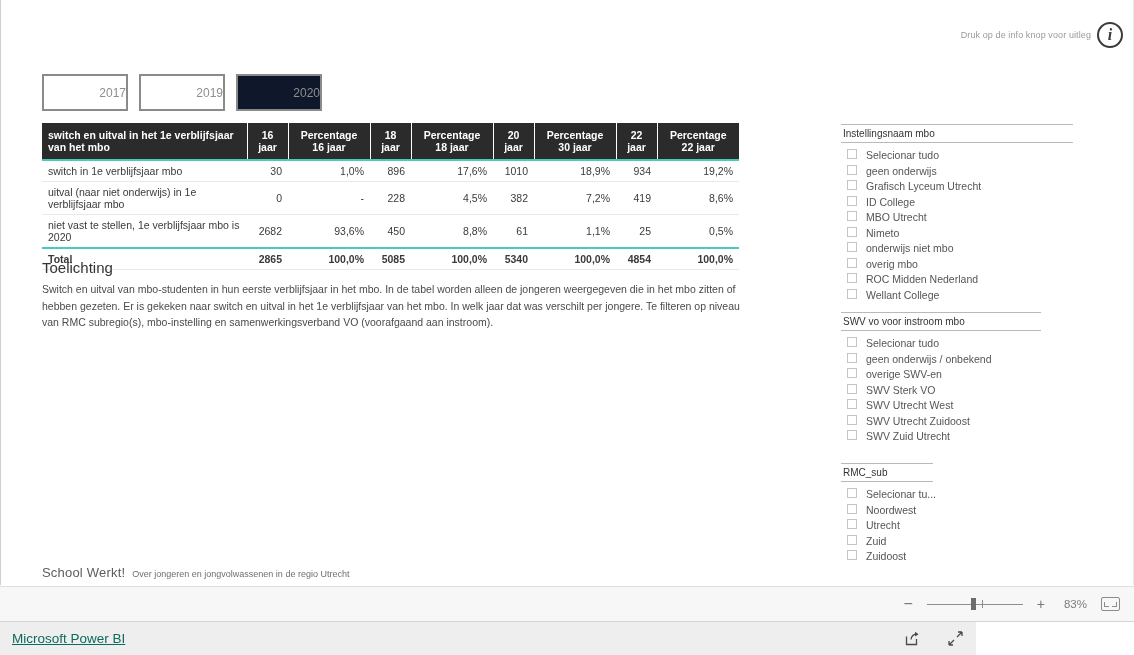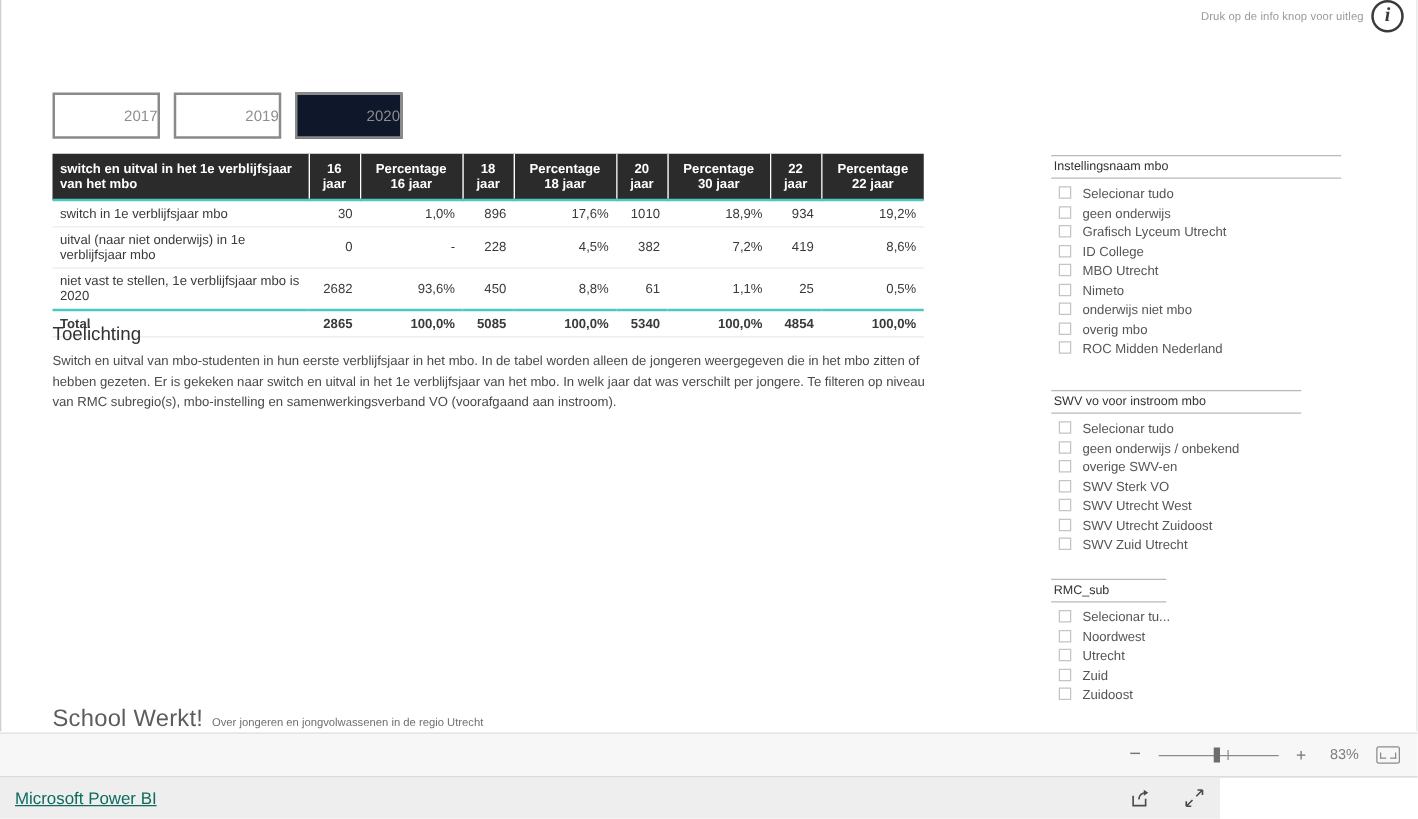--- a/index.html
+++ b/index.html
@@ -15,21 +15,21 @@
     position: absolute;
     left: 0; top: 0;
     width: 1134px; height: 585px;
     background: #ffffff;
     border-left: 1px solid #cfcfcf;
     border-right: 1px solid #e6e6e6;
   }
 
   
   .info-note {
-    position: absolute; right: 10px; top: 0;
+    position: absolute; right: 10px; top: 22px;
     display: flex; align-items: center; gap: 6px;
   }
   .info-note-text {
     font-size: 9px; color: #9a9a9a; letter-spacing: .1px; white-space: nowrap;
   }
   .info-circle {
     width: 26px; height: 26px; border-radius: 50%;
     border: 2px solid #3b3b3b;
     display: flex; align-items: center; justify-content: center;
     font-family: "Liberation Serif", serif;
@@ -93,21 +93,21 @@
   .toel-body {
     position: absolute; left: 41px; top: 281px; width: 700px;
     font-size: 10.5px; color: #4a4a4a; line-height: 1.58;
   }
 
   
   .brand {
     position: absolute; left: 41px; top: 565px;
     display: flex; align-items: baseline; gap: 7px;
   }
-  .brand-main { font-size: 19px; color: #5d5d5d; letter-spacing: .2px; }
+  .brand-main { font-size: 13px; color: #5d5d5d; letter-spacing: .2px; }
   .brand-sub { font-size: 9px; color: #6f6f6f; }
 
   
   .slicer { position: absolute; width: 232px; }
   .slicer-head {
     font-size: 10px; color: #333333;
     border-top: 1px solid #b9b9b9;
     border-bottom: 1px solid #b9b9b9;
     padding: 3px 2px 3px 2px;
   }
@@ -314,20 +314,24 @@
           <span class="slicer-label">onderwijs niet mbo</span>
         </div>
       <div class="slicer-item">
           <span class="cb"></span>
           <span class="slicer-label">overig mbo</span>
         </div>
       <div class="slicer-item">
           <span class="cb"></span>
           <span class="slicer-label">ROC Midden Nederland</span>
         </div>
+      <div class="slicer-item">
+          <span class="cb"></span>
+          <span class="slicer-label">Wellant College</span>
+        </div>
     </div>
   </div>
 
   <div class="slicer slicer-s2">
     <div class="slicer-head">SWV vo voor instroom mbo</div>
     <div class="slicer-list">
       <div class="slicer-item">
           <span class="cb"></span>
           <span class="slicer-label">Selecionar tudo</span>
         </div>

